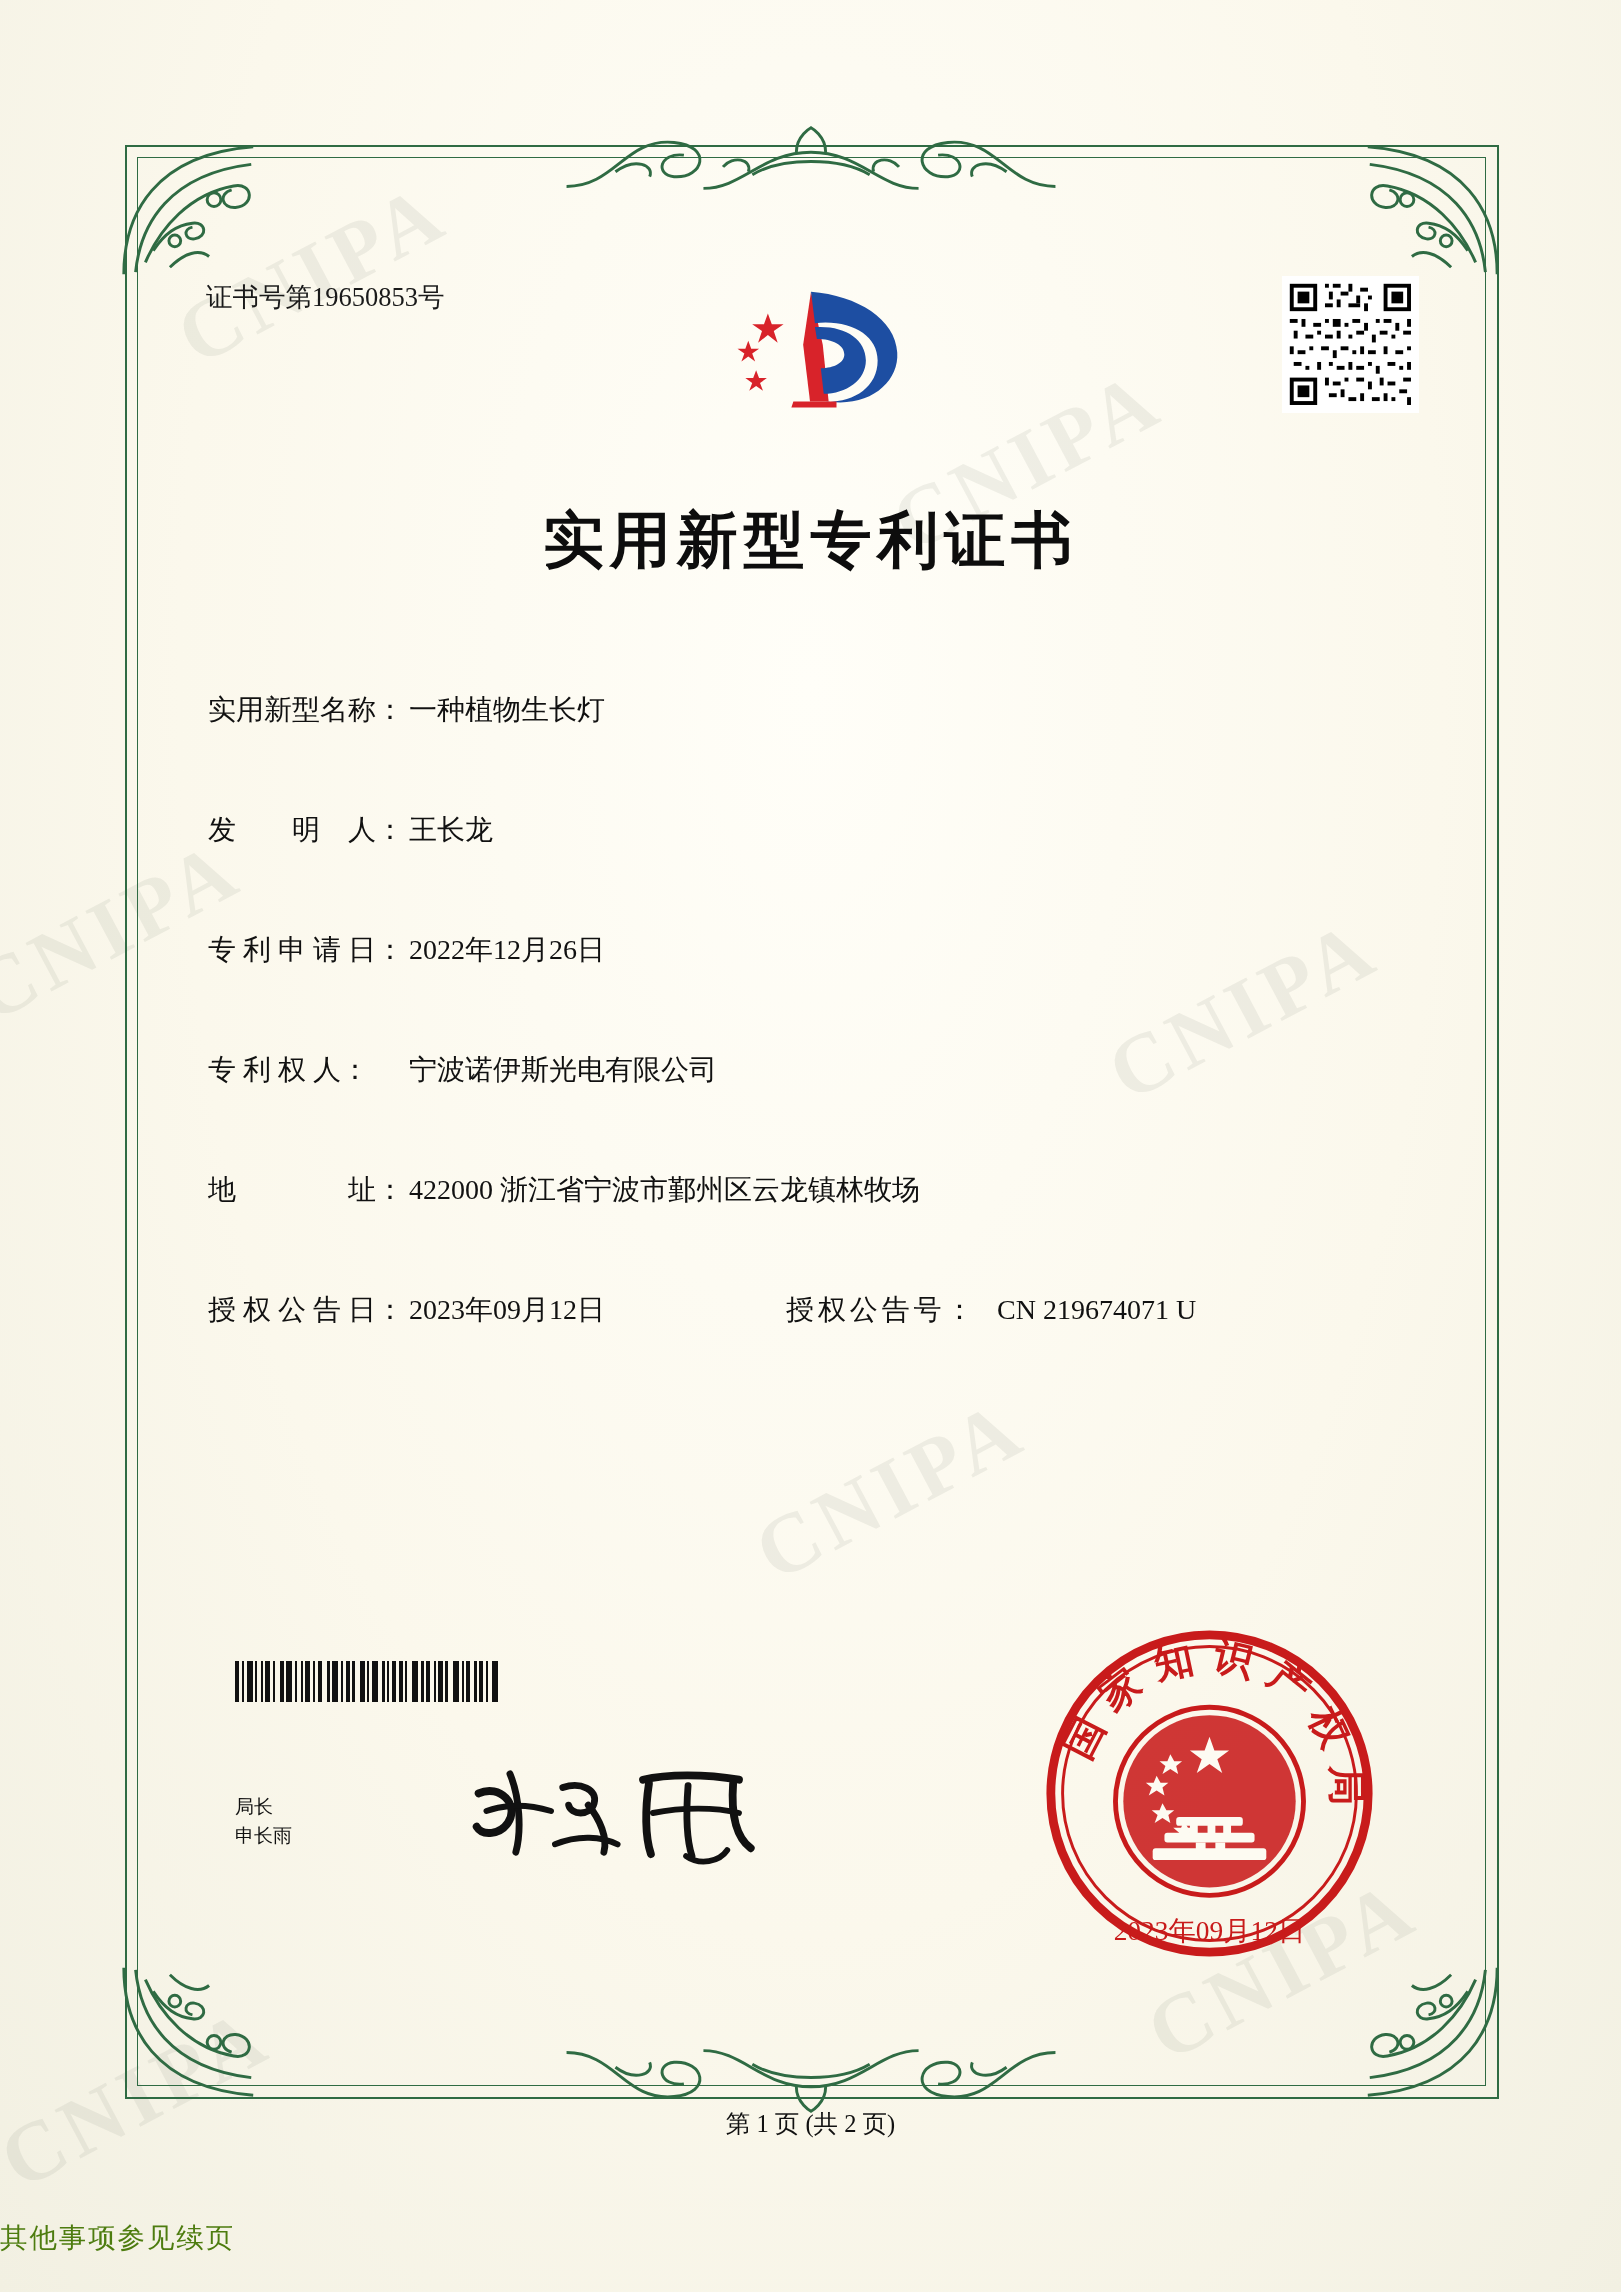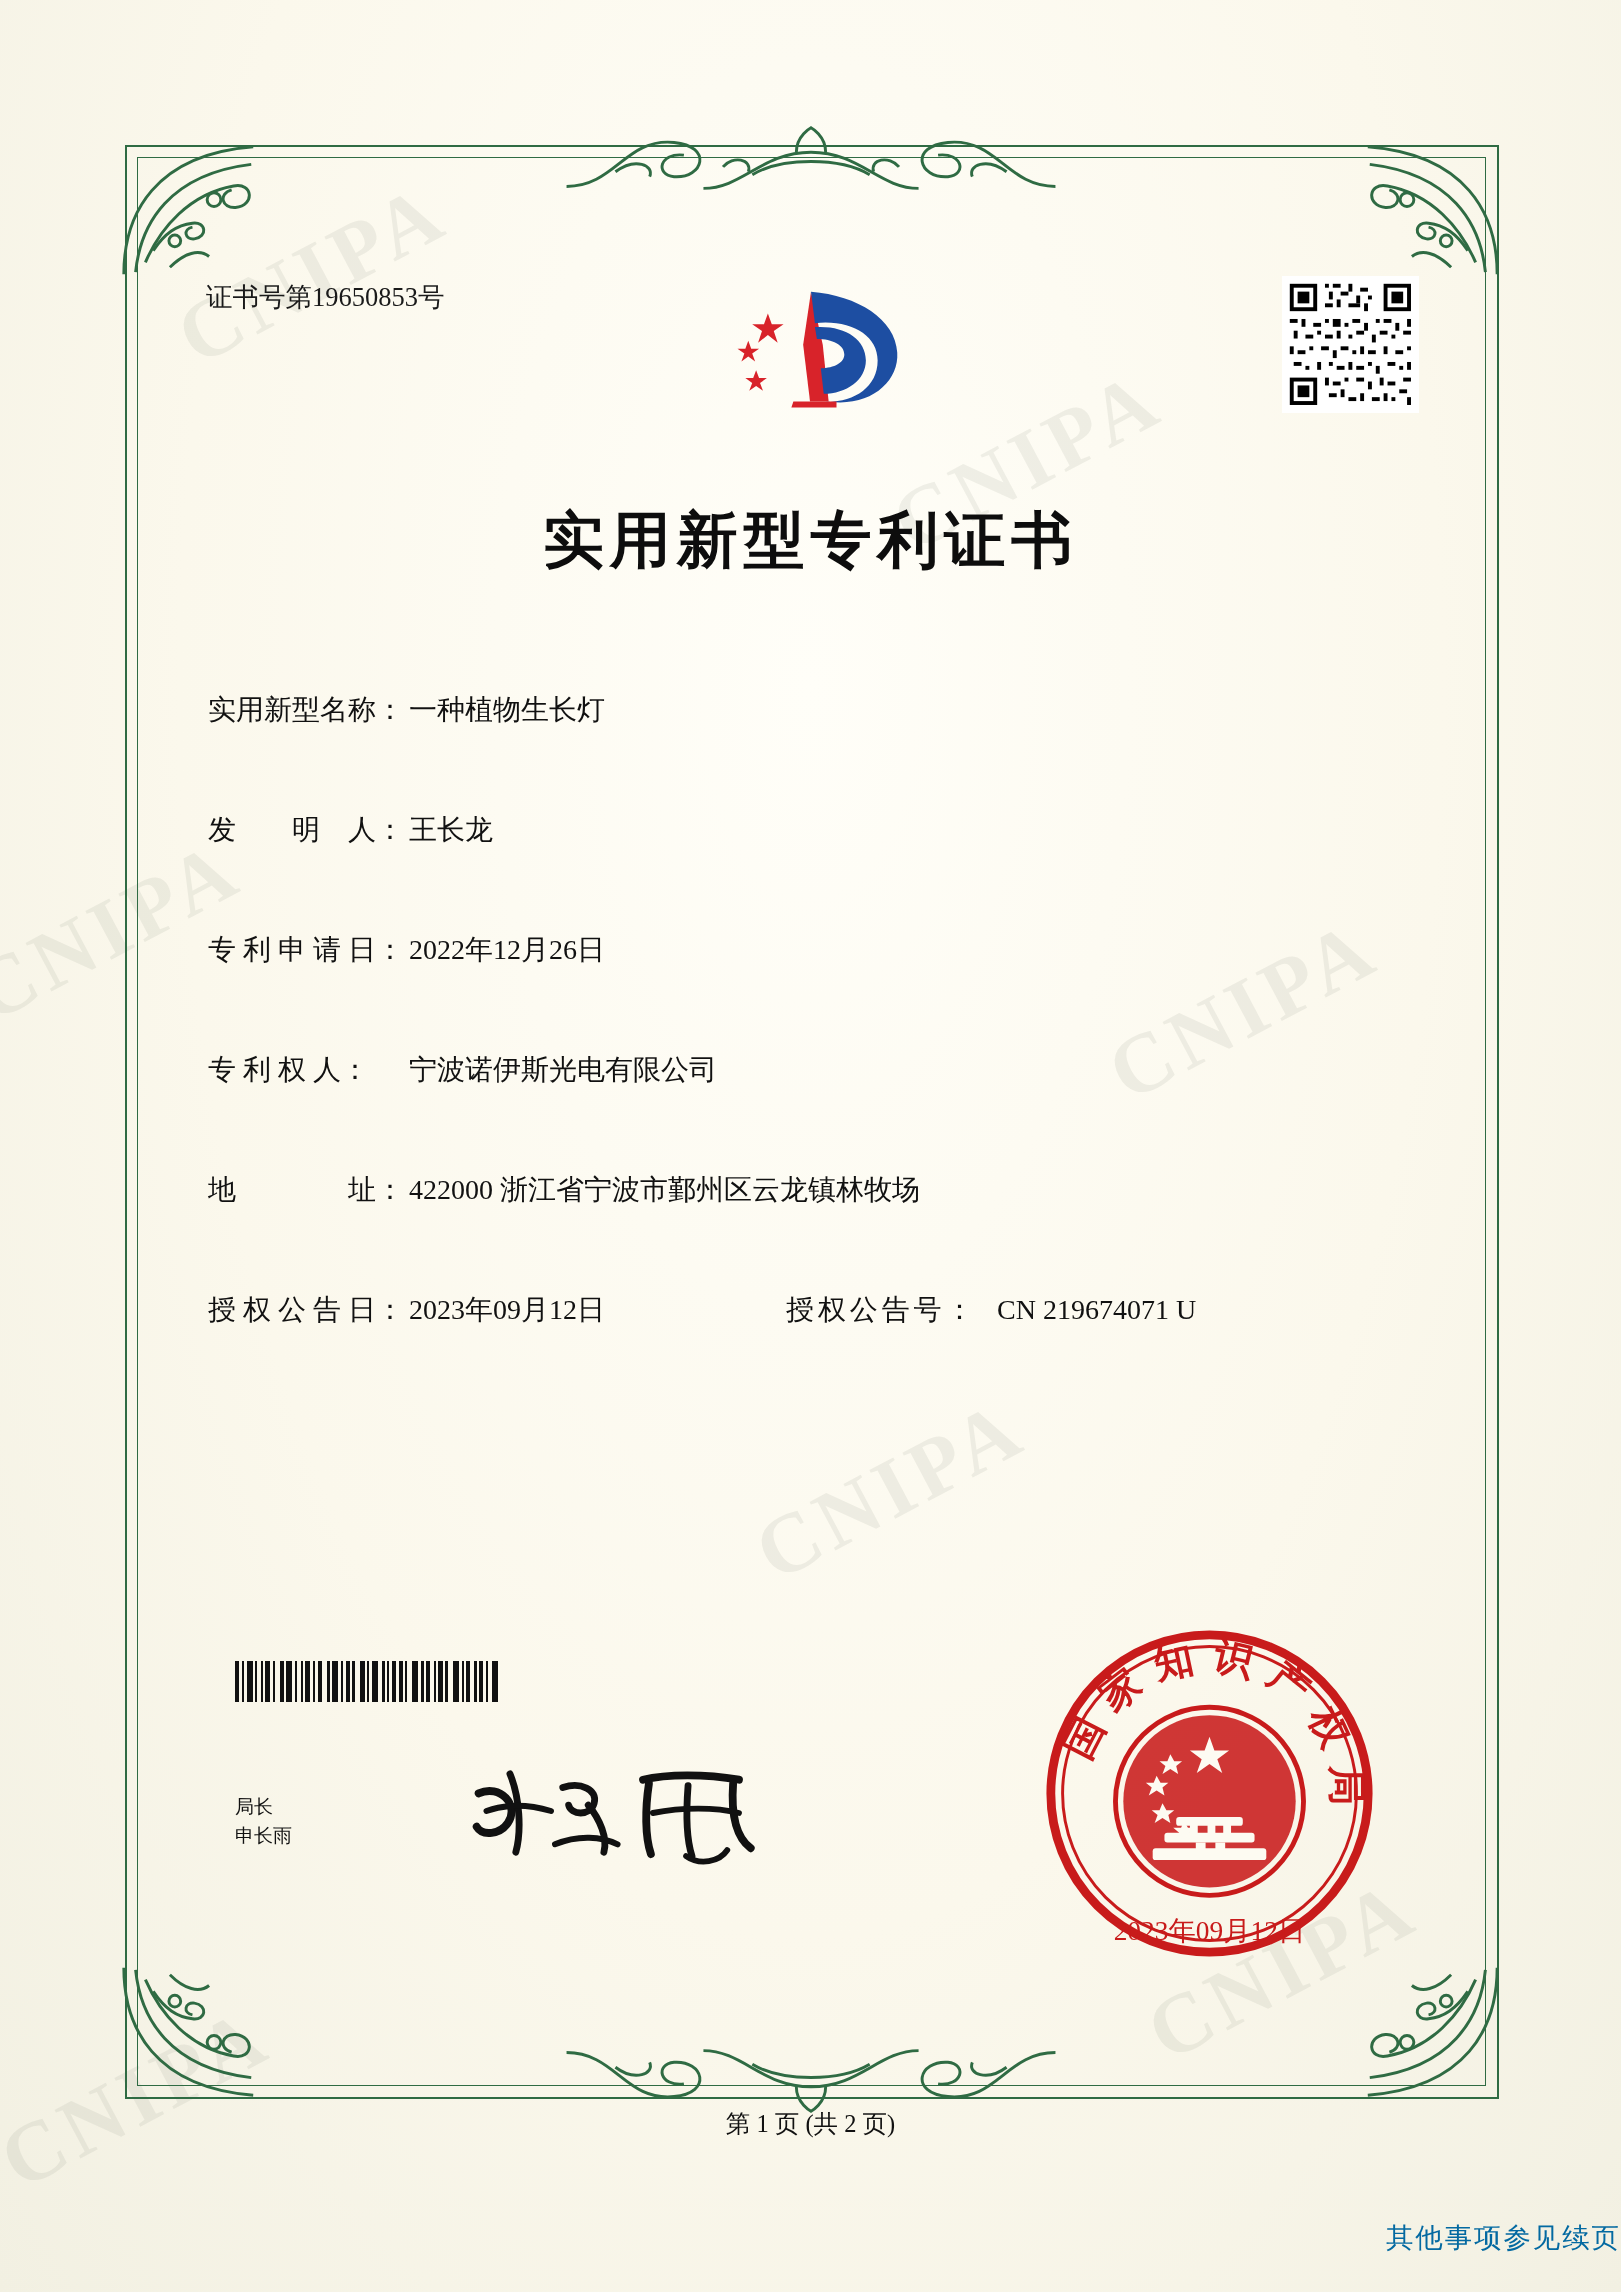--- a/index.html
+++ b/index.html
@@ -199,23 +199,23 @@
   .page-num {
     position: absolute;
     left: 0; right: 0; top: 2107px;
     text-align: center;
     font-size: 24.5px;
     color: #111;
   }
   .footer-note {
     position: absolute;
     left: 0; right: 0; top: 2220px;
-    text-align: right;
+    text-align: left;
     font-size: 27.4px;
-    color: #0369a1;
+    color: #4d7c0f;
     letter-spacing: 2px;
     font-family: Liberation Serif, serif;
   }
 </style>
 </head>
 <body>
 
 <div class="page">
   <div class="paper-bg"></div>
 

